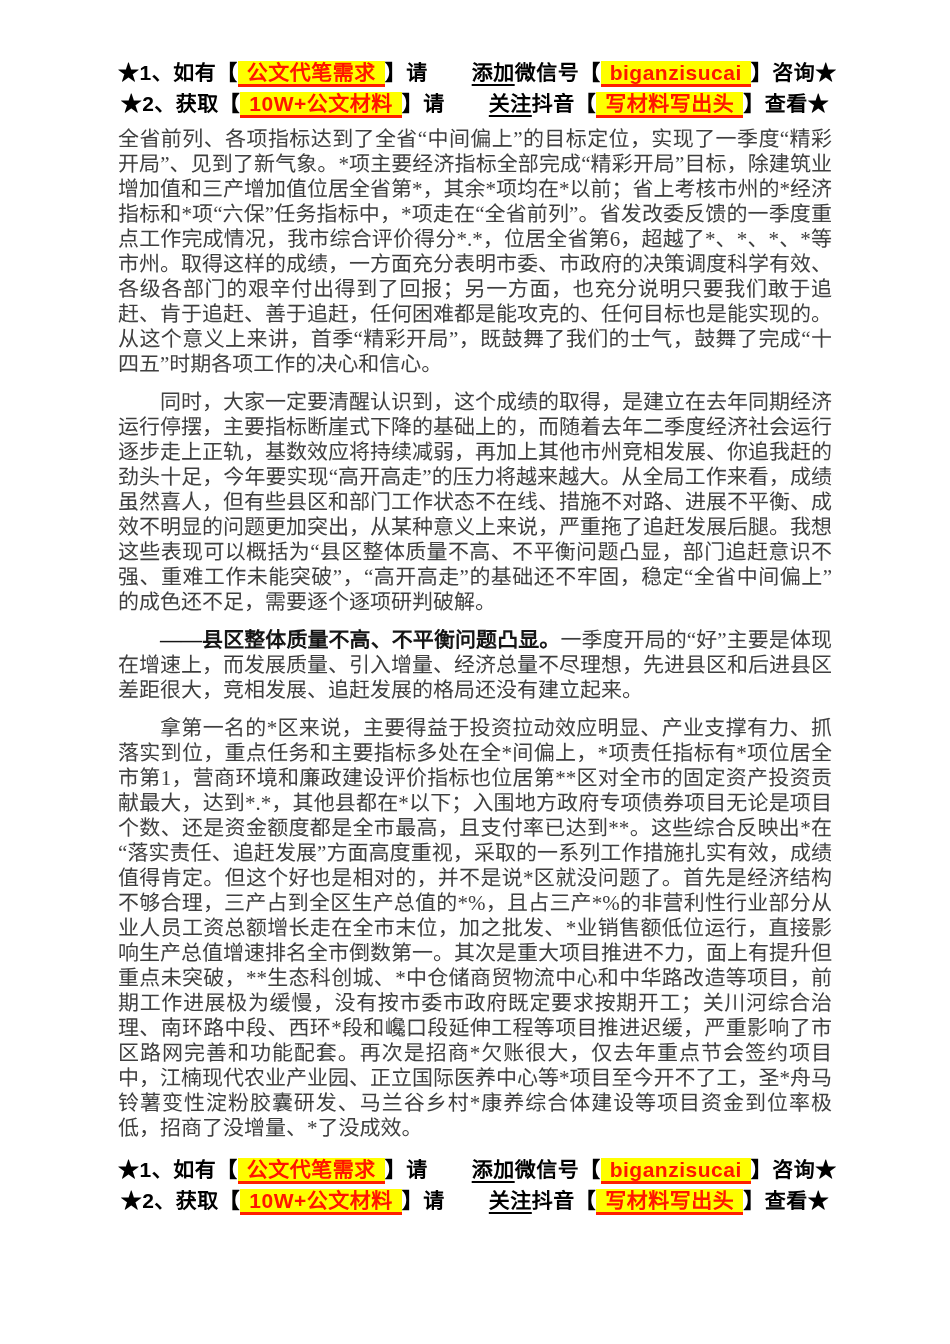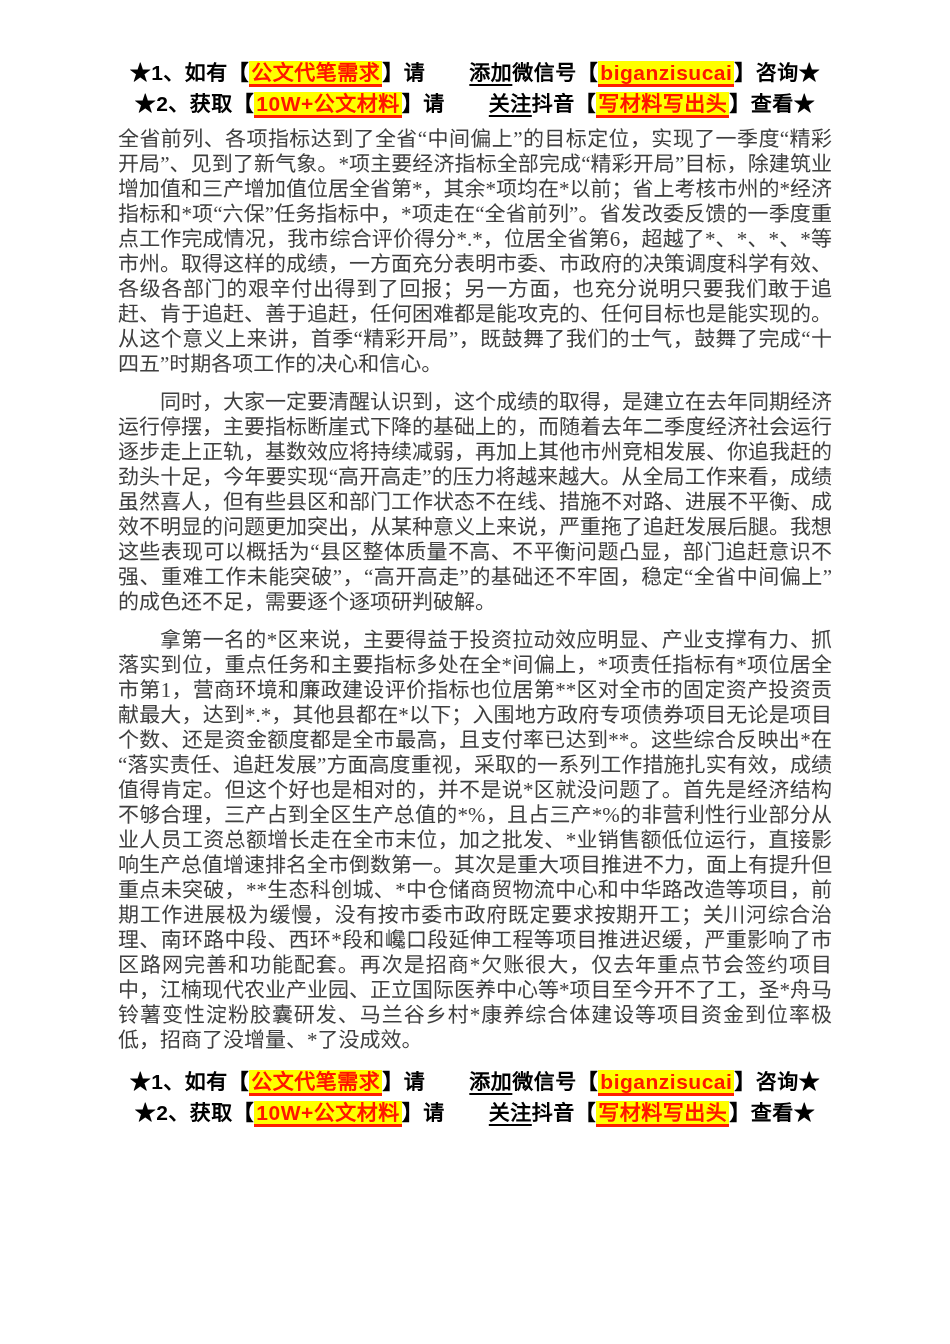--- a/index.html
+++ b/index.html
@@ -27,21 +27,21 @@
     font-size: 21px;
     line-height: 31px;
     color: #000000;
     letter-spacing: 0.5px;
     white-space: nowrap;
   }
   .banner .hl {
     background: #ffff00;
     color: #ff1500;
     border-bottom: 3px solid #ff2000;
-    padding: 0 2px;
+    padding: 0 9px;
   }
   .banner .u {
     text-decoration: underline;
     text-decoration-thickness: 2px;
     text-underline-offset: 4px;
     margin-left: 44px;
   }
   
   .content {
     margin-top: 7px;
@@ -72,20 +72,21 @@
 <div class="page">
 
   <div class="banner top">
     <div class="banner-line"><span>★1、如有【</span><span class="hl">公文代笔需求</span><span>】请</span><span class="u">添加</span><span>微信号【</span><span class="hl">biganzisucai</span><span>】咨询★</span></div>
     <div class="banner-line"><span>★2、获取【</span><span class="hl">10W+公文材料</span><span>】请</span><span class="u">关注</span><span>抖音【</span><span class="hl">写材料写出头</span><span>】查看★</span></div>
   </div>
 
   <div class="content">
     <p class="para no-indent"><span>全省前列、各项指标达到了全省“中间偏上”的目标定位，实现了一季度“精彩开局”、见到了新气象。*项主要经济指标全部完成“精彩开局”目标，除建筑业增加值和三产增加值位居全省第*，其余*项均在*以前；省上考核市州的*经济指标和*项“六保”任务指标中，*项走在“全省前列”。省发改委反馈的一季度重点工作完成情况，我市综合评价得分*.*，位居全省第6，超越了*、*、*、*等市州。取得这样的成绩，一方面充分表明市委、市政府的决策调度科学有效、各级各部门的艰辛付出得到了回报；另一方面，也充分说明只要我们敢于追赶、肯于追赶、善于追赶，任何困难都是能攻克的、任何目标也是能实现的。从这个意义上来讲，首季“精彩开局”，既鼓舞了我们的士气，鼓舞了完成“十四五”时期各项工作的决心和信心。</span></p>
     <p class="para"><span>同时，大家一定要清醒认识到，这个成绩的取得，是建立在去年同期经济运行停摆，主要指标断崖式下降的基础上的，而随着去年二季度经济社会运行逐步走上正轨，基数效应将持续减弱，再加上其他市州竞相发展、你追我赶的劲头十足，今年要实现“高开高走”的压力将越来越大。从全局工作来看，成绩虽然喜人，但有些县区和部门工作状态不在线、措施不对路、进展不平衡、成效不明显的问题更加突出，从某种意义上来说，严重拖了追赶发展后腿。我想这些表现可以概括为“县区整体质量不高、不平衡问题凸显，部门追赶意识不强、重难工作未能突破”，“高开高走”的基础还不牢固，稳定“全省中间偏上”的成色还不足，需要逐个逐项研判破解。</span></p>
+    <p class="para"><span class="b">——县区整体质量不高、不平衡问题凸显。</span><span>一季度开局的“好”主要是体现在增速上，而发展质量、引入增量、经济总量不尽理想，先进县区和后进县区差距很大，竞相发展、追赶发展的格局还没有建立起来。</span></p>
     <p class="para"><span>拿第一名的*区来说，主要得益于投资拉动效应明显、产业支撑有力、抓落实到位，重点任务和主要指标多处在全*间偏上，*项责任指标有*项位居全市第1，营商环境和廉政建设评价指标也位居第**区对全市的固定资产投资贡献最大，达到*.*，其他县都在*以下；入围地方政府专项债券项目无论是项目个数、还是资金额度都是全市最高，且支付率已达到**。这些综合反映出*在“落实责任、追赶发展”方面高度重视，采取的一系列工作措施扎实有效，成绩值得肯定。但这个好也是相对的，并不是说*区就没问题了。首先是经济结构不够合理，三产占到全区生产总值的*%，且占三产*%的非营利性行业部分从业人员工资总额增长走在全市末位，加之批发、*业销售额低位运行，直接影响生产总值增速排名全市倒数第一。其次是重大项目推进不力，面上有提升但重点未突破，**生态科创城、*中仓储商贸物流中心和中华路改造等项目，前期工作进展极为缓慢，没有按市委市政府既定要求按期开工；关川河综合治理、南环路中段、西环*段和巉口段延伸工程等项目推进迟缓，严重影响了市区路网完善和功能配套。再次是招商*欠账很大，仅去年重点节会签约项目中，江楠现代农业产业园、正立国际医养中心等*项目至今开不了工，圣*舟马铃薯变性淀粉胶囊研发、马兰谷乡村*康养综合体建设等项目资金到位率极低，招商了没增量、*了没成效。</span></p>
   </div>
 
   <div class="banner bottom">
     <div class="banner-line"><span>★1、如有【</span><span class="hl">公文代笔需求</span><span>】请</span><span class="u">添加</span><span>微信号【</span><span class="hl">biganzisucai</span><span>】咨询★</span></div>
     <div class="banner-line"><span>★2、获取【</span><span class="hl">10W+公文材料</span><span>】请</span><span class="u">关注</span><span>抖音【</span><span class="hl">写材料写出头</span><span>】查看★</span></div>
   </div>
 
 </div>
 

